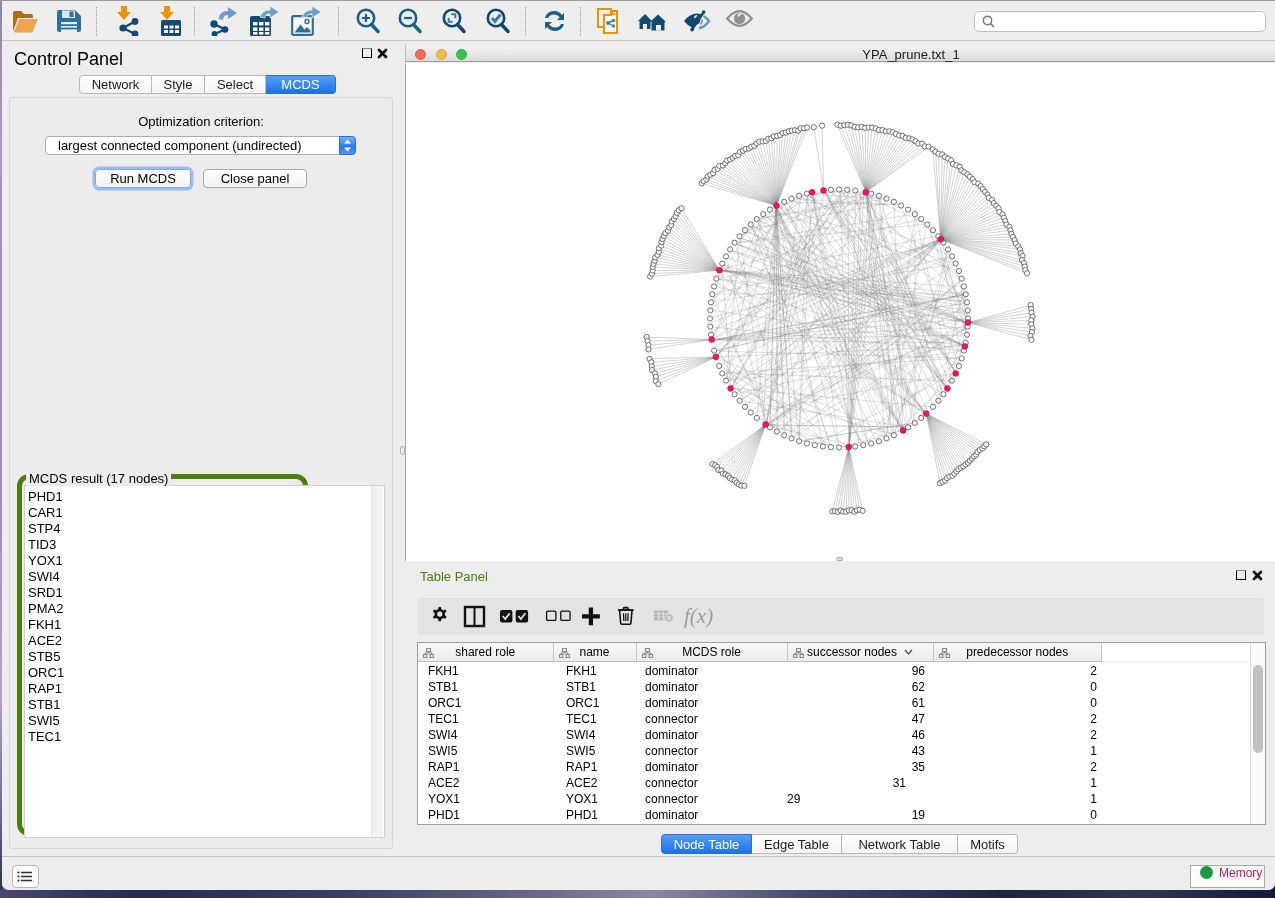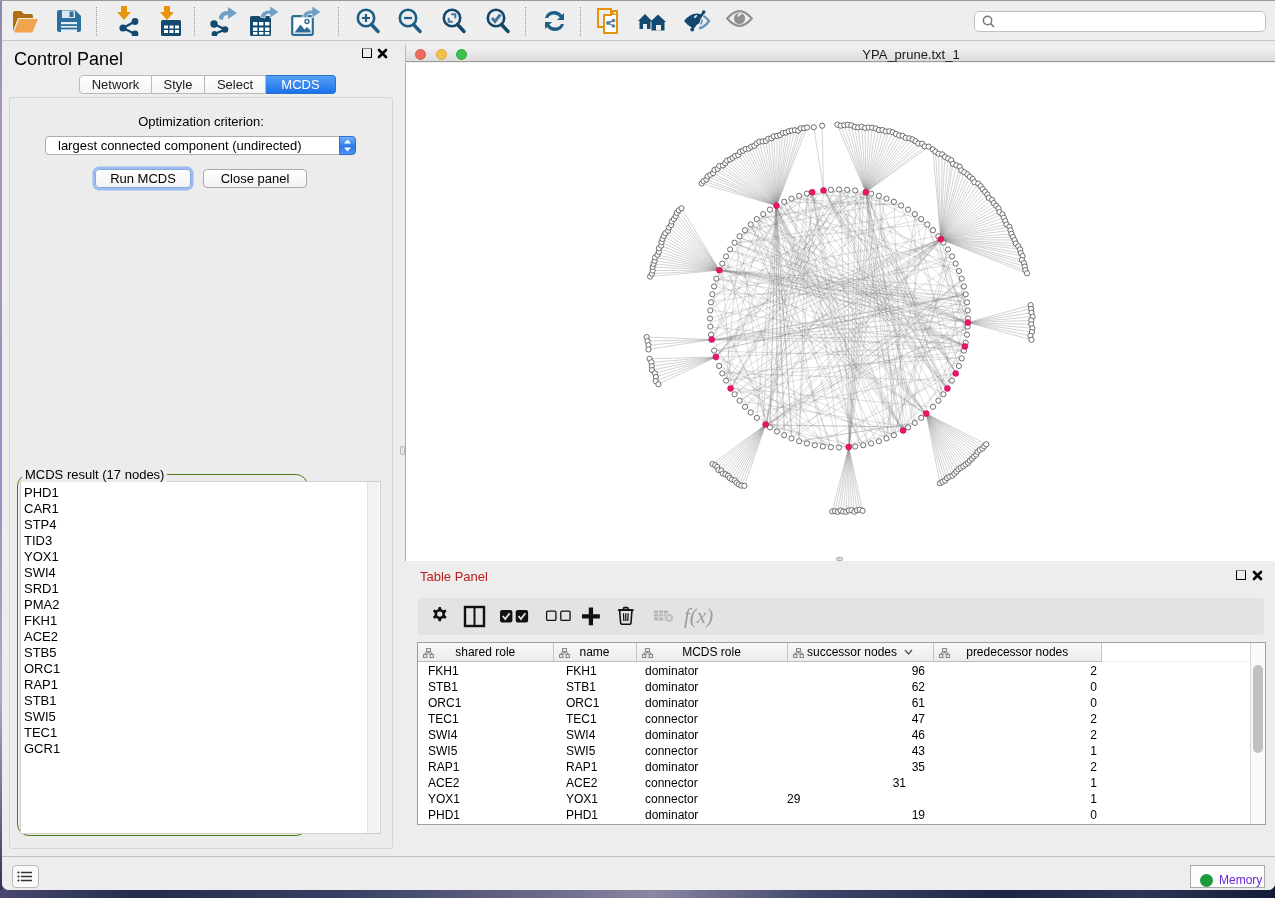--- a/index.html
+++ b/index.html
@@ -19,52 +19,52 @@
 .cptab{border:1px solid #b9b9b9;border-left:none;background:linear-gradient(#fff,#f4f4f4);color:#1a1a1a;display:flex;align-items:center;justify-content:center}
 .cptab.first{border-left:1px solid #b9b9b9;border-radius:4px 0 0 4px}
 .cptab.sel{background:linear-gradient(#56a0f5,#1a71ea);color:#fff;border-color:#2a70cf;border-radius:0 4px 4px 0}
 #cppanel{position:absolute;left:7px;top:55px;width:384px;height:752px;background:#ececec;border:1px solid #d6d6d6;border-radius:3px}
 #optlabel{position:absolute;left:0;top:72px;width:100%;text-align:center;font-size:13px;color:#000}
 #dropdown{position:absolute;left:43px;top:94px;width:311px;height:19px;background:#fff;border:1px solid #aeaeae;border-radius:4px;font-size:13px;color:#000;line-height:17px;padding-left:12px}
 #ddbtn{position:absolute;right:-1px;top:-1px;width:17px;height:19px;border-radius:0 4px 4px 0;background:linear-gradient(#72b1f8 0%,#3c86ef 45%,#2d74e8 55%,#4f95f4 100%);border:1px solid #2a70cf}
 .btn{position:absolute;top:127px;height:19px;background:linear-gradient(#fff,#f2f2f2);border:1px solid #ababab;border-radius:4px;font-size:13px;display:flex;align-items:center;justify-content:center;color:#000}
 #runbtn{left:93px;width:96px;box-shadow:0 0 0 2.5px rgba(100,155,245,.6);border-color:#84abdd}
 #closebtn{left:201px;width:104px}
-#fieldset{position:absolute;left:15px;top:432px;width:291px;height:362px;border:1px solid #4d7c0f;border-radius:12px}
+#fieldset{position:absolute;left:15px;top:432px;width:291px;height:362px;border:5px solid #4d7c0f;border-radius:12px}
 #fslegend{position:absolute;left:4px;top:-8px;background:#ececec;padding:0 3px;font-size:13px;color:#000;z-index:3}
 #listbox{position:absolute;left:2px;top:6px;width:361px;height:353px;background:#fff;border:1px solid #cfcfcf;overflow:hidden;font-size:13px;line-height:16px;padding:3px 0 0 3px;color:#000}
 #lbscroll{position:absolute;right:1px;top:0px;width:12px;height:353px;background:#f2f2f2;border-left:1px solid #e2e2e2}
 
 #netwin{position:absolute;left:405px;top:45px;width:870px;height:521px}
 #nettitle{position:absolute;left:0;top:0;width:870px;height:17px;background:linear-gradient(#f3f3f3,#dcdcdc);border-bottom:1px solid #9e9e9e;border-left:1px solid #bbb}
 .tl{position:absolute;top:3.5px;width:11px;height:11px;border-radius:50%}
 #nettext{position:absolute;top:2px;left:0;width:1010px;text-align:center;font-size:13px;color:#1a1a1a}
 #netcanvas{position:absolute;left:0;top:18px;width:870px;height:498px;background:#fff;border-left:1px solid #aaa}
 #netsplit{position:absolute;left:405px;top:562px;width:870px;height:4px;background:#ededed}
 #netsplith{position:absolute;left:431px;top:-5px;width:7px;height:4px;background:#d9d9d9;border:1px solid #ababab;border-radius:1.5px}
 
 #tp{position:absolute;left:405px;top:566px;width:870px;height:290px;background:#ededed}
-#tptitle{position:absolute;left:15px;top:3px;font-size:13px;color:#b91c1c}
+#tptitle{position:absolute;left:15px;top:3px;font-size:13px;color:#4d7c0f}
 #tptoolbar{position:absolute;left:13px;top:32px;width:846px;height:37px;background:#e3e3e3;border-radius:2px}
 #tptable{position:absolute;left:12px;top:76px;width:849px;height:183px;background:#fff;border:1px solid #9e9e9e}
 .hcell{position:absolute;top:0;height:19px;border-right:1px solid #c4c4c4;border-bottom:1px solid #bdbdbd;display:flex;align-items:center;justify-content:center;font-size:12px;background:linear-gradient(#f8f8f8,#ececec)}
 .hsort{position:absolute;left:5px;top:5px}
 .trow{position:absolute;left:0;width:832px;height:16px;font-size:12px;color:#000}
 .tc{position:absolute;top:0;height:16px;line-height:16px}
 #tpscroll{position:absolute;right:0px;top:0px;width:15px;height:181px;background:#fafafa;border-left:1px solid #d8d8d8}
 #tpthumb{position:absolute;left:2px;top:22px;width:10px;height:88px;background:#c1c1c1;border-radius:5px}
 #tptabs{position:absolute;left:256px;top:268px;height:20px;display:flex;font-size:13px}
 .tptab{border:1px solid #b9b9b9;border-left:none;background:linear-gradient(#fff,#f4f4f4);color:#1a1a1a;display:flex;align-items:center;justify-content:center}
 .tptab.first{border-left:1px solid #b9b9b9;border-radius:4px 0 0 4px}
 .tptab.last{border-radius:0 4px 4px 0}
 .tptab.sel{background:linear-gradient(#56a0f5,#1a71ea);color:#fff;border-color:#2a70cf;border-radius:4px 0 0 4px}
 
 #status{position:absolute;left:2px;top:856px;width:1273px;height:34px;background:#ededed;border-top:1px solid #c2c2c2;border-radius:0 0 7px 7px}
 #listicon{position:absolute;left:10px;top:8px;width:27px;height:23px;background:#fafafa;border:1px solid #b9b9b9;border-radius:4px}
-#membtn{position:absolute;right:10px;top:8px;width:75px;height:23px;background:#fcfcfc;border:1px solid #aaa;display:flex;align-items:flex-end;font-size:12px;color:#6d28d9}
+#membtn{position:absolute;right:10px;top:8px;width:75px;height:23px;background:#fcfcfc;border:1px solid #aaa;display:flex;align-items:flex-start;font-size:12px;color:#be185d}
 #memdot{width:13px;height:13px;border-radius:50%;background:#1b9a3c;margin:0 6px 0 9px}
 </style></head><body>
 <div id="wall"></div>
 <div id="win"></div>
 <div id="lstrip" style="position:absolute;left:0;top:1px;width:2px;height:889px;background:linear-gradient(#8d86a8,#ab93c2 12%,#a18bc0 55%,#b4a4cb 78%,#6a6490 92%,#2c3154)"></div>
 <div id="topline"></div>
 <div id="toolbar">
     <div class="tsep" style="left:94px"></div>
     <div class="tsep" style="left:192px"></div>
     <div class="tsep" style="left:336px"></div>
@@ -227,21 +227,20 @@
         <div>SRD1</div>
         <div>PMA2</div>
         <div>FKH1</div>
         <div>ACE2</div>
         <div>STB5</div>
         <div>ORC1</div>
         <div>RAP1</div>
         <div>STB1</div>
         <div>SWI5</div>
         <div>TEC1</div>
-        <div>GCR1</div>
         <div id="lbscroll"></div>
       </div>
     </div>
 </div>
 <div id="netwin">
 <div id="nettitle">
       <div class="tl" style="left:9px;background:#ee6a5e;border:0.5px solid #d35f51"></div>
       <div class="tl" style="left:29.5px;background:#f5bf4e;border:0.5px solid #dba73b"></div>
       <div class="tl" style="left:50px;background:#3ac24d;border:0.5px solid #2fa83f"></div>
       <div id="nettext">YPA_prune.txt_1</div>
@@ -768,20 +767,26 @@
         <span class="tc" style="left:148px">PHD1</span>
         <span class="tc" style="left:227px">dominator</span>
         <span class="tc" style="left:369px;width:138px;text-align:right">19</span>
         <span class="tc" style="left:515px;width:164px;text-align:right">0</span>
       </div>
       <div class="hcell" style="left:684px;width:148px;background:#fff;border-right:none;border-bottom:1px solid #eee"></div>
       <div id="tpscroll">
         <div id="tpthumb"></div>
       </div>
     </div>
+<div id="tptabs">
+      <div class="tptab sel first" style="width:91px">Node Table</div>
+      <div class="tptab" style="width:90px">Edge Table</div>
+      <div class="tptab" style="width:116px">Network Table</div>
+      <div class="tptab last" style="width:60px">Motifs</div>
+    </div>
 </div>
 <div id="status">
 <div id="listicon"><svg width="25" height="21" viewBox="0 0 25 21">
         <g stroke="#333" stroke-width="1.6">
           <path d="M8 6.5 L19 6.5 M8 10.5 L19 10.5 M8 14.5 L19 14.5"></path>
         </g>
         <g fill="#333">
           <circle cx="5.5" cy="6.5" r="1.1"></circle>
           <circle cx="5.5" cy="10.5" r="1.1"></circle>
           <circle cx="5.5" cy="14.5" r="1.1"></circle>

